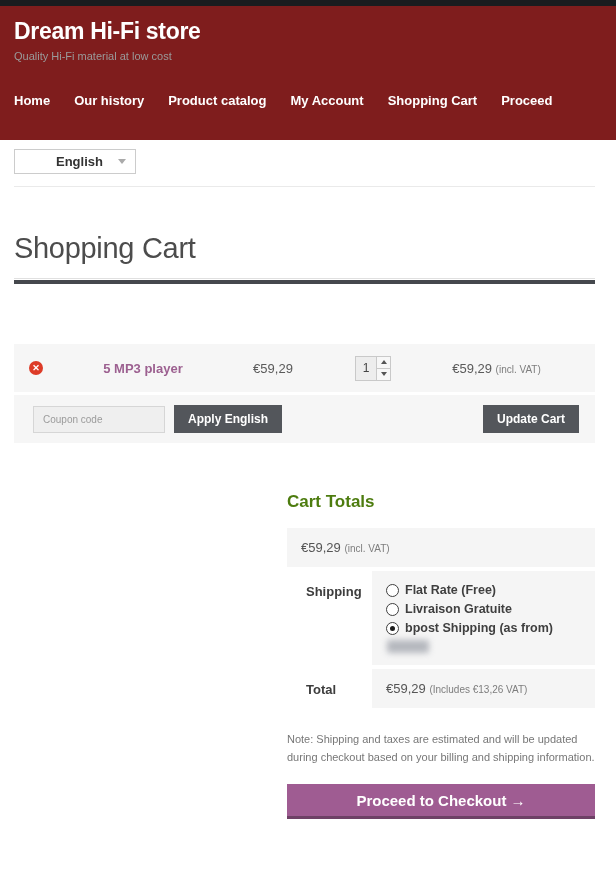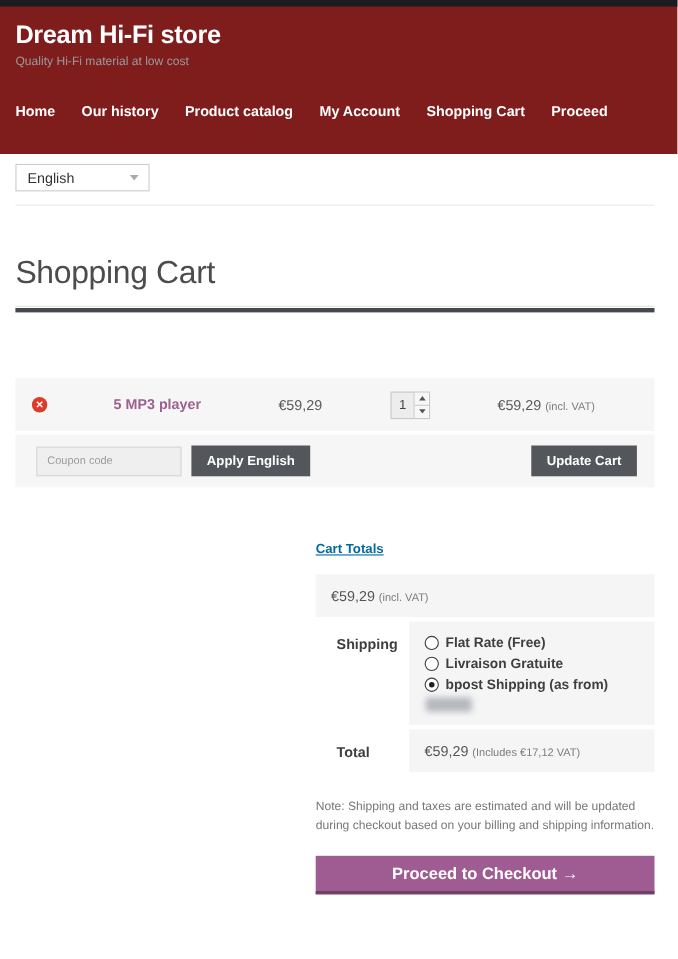--- a/index.html
+++ b/index.html
@@ -13,21 +13,21 @@
   .site-title { color:#fff; font-size:23px; font-weight:bold; letter-spacing:-0.3px; }
   .site-tagline { color:#9a9a9a; font-size:11px; margin-top:5px; }
   .nav { display:flex; gap:24px; margin-top:31px; }
   .nav-item { color:#fff; font-size:13px; font-weight:bold; cursor:pointer; white-space:nowrap; }
 
   
   .main { padding:0 21px 0 14px; }
 
   .lang-select { margin-top:9px; width:122px; height:25px; border:1px solid #ccc; background:#fff;
     display:flex; align-items:center; justify-content:space-between; padding:0 9px 0 10px; cursor:pointer; }
-  .lang-select .val { font-size:13px; font-weight:normal; color:#333; }
+  .lang-select .val { font-size:13px; font-weight:bold; color:#333;margin-left:31px; }
   .caret { width:0; height:0; border-left:4px solid transparent; border-right:4px solid transparent; border-top:5px solid #aaa; }
 
   .breadcrumb { margin-top:29px; font-size:12px; color:#555; }
   .breadcrumb .bc-home { color:#a46497; font-weight:bold; text-decoration:none; cursor:pointer; }
 
   .bc-divider { margin-top:12px; border-top:1px solid #eaeaea; }
 
   .page-title { margin-top:45px; font-size:29px; font-weight:normal; color:#4c4c4c; letter-spacing:-0.3px; }
   .title-rule-light { margin-top:13px; border-top:1px solid #e0e0e0; }
   .title-rule-dark { margin-top:1px; height:4px; background:#45484d; }
@@ -56,21 +56,21 @@
   .coupon-row { padding:0 16px 0 19px; }
   .coupon-input { width:132px; height:27px; border:1px solid #d6d6d6; background:#efefef; padding:0 9px;
     font-size:10px; color:#444; font-family:"Liberation Sans", sans-serif; }
   .coupon-input::placeholder { color:#9b9b9b; }
   .btn-dark { margin-left:9px; height:28px; padding:0 14px; background:#53565b; color:#fff; border:none;
     font-size:12px; font-weight:bold; font-family:"Liberation Sans", sans-serif; cursor:pointer; }
   .flex-spacer { flex:1; }
 
   
   .totals { margin:49px 0 0 273px; width:308px; }
-  .totals-heading { font-size:12px; font-weight:bold; color:#0369a1;text-decoration:underline; }
+  .totals-heading { font-size:17px; font-weight:bold; color:#4d7c0f; }
   .totals-table { margin-top:16px; }
   .t-row { display:flex; margin-bottom:4px; }
   .t-label { width:85px; padding:13px 0 0 19px; font-size:13px; font-weight:bold; color:#3d3d3d; }
   .t-value { flex:1; background:#f5f5f5; padding:12px 14px; font-size:13px; color:#555; }
   .ship-option { display:flex; align-items:center; gap:6px; margin-bottom:5px; cursor:pointer; }
   .radio { width:13px; height:13px; border:1.5px solid #3f3f3f; border-radius:50%; background:#fff;
     display:flex; align-items:center; justify-content:center; flex-shrink:0; }
   .radio.checked::after { content:""; width:5px; height:5px; border-radius:50%; background:#1d1d1d; }
   .ship-label { font-size:12.5px; font-weight:bold; color:#3f3f3f; }
   .blurred-price { margin-top:5px; margin-left:1px; width:42px; height:13px; background:#8a8f99;
@@ -173,21 +173,21 @@
             <span class="radio checked"></span>
             <span class="ship-label">bpost Shipping (as from)</span>
           </div>
           <div class="blurred-price"></div>
         </div>
       </div>
       <div class="t-row">
         <div class="t-label">Total</div>
         <div class="t-value">
           <span>€59,29</span>
-          <span class="small-suffix">(Includes €17,12 VAT)</span>
+          <span class="small-suffix">(Includes €13,26 VAT)</span>
         </div>
       </div>
     </div>
   </div>
 
   <div class="note">Note: Shipping and taxes are estimated and will be updated during checkout based on your billing and shipping information.</div>
 
   <button class="checkout-btn">Proceed to Checkout →</button>
 </div>
 

